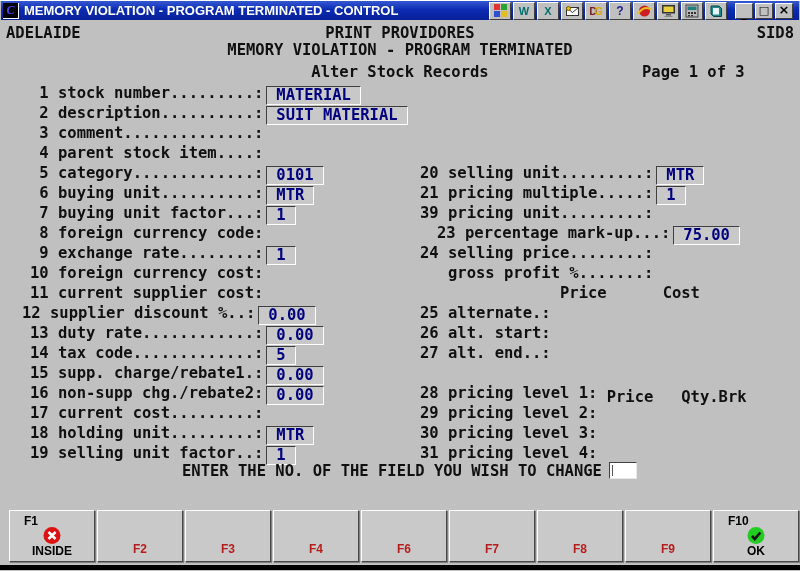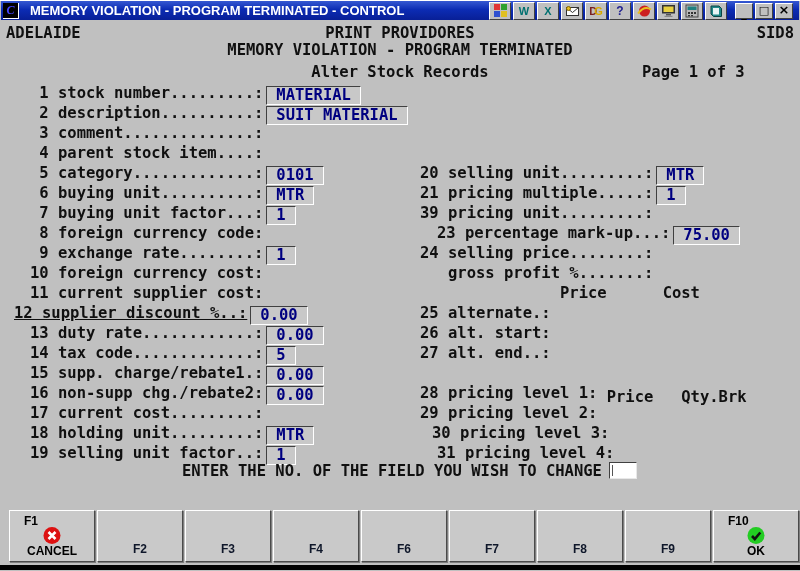--- a/index.html
+++ b/index.html
@@ -5,21 +5,21 @@
   html,body{margin:0;padding:0;background:#808080;}
   .screen{position:relative;width:800px;height:571px;background:#c0c0c0;overflow:hidden;
           font-family:"DejaVu Sans Mono",monospace;}
   
   .titlebar{position:absolute;top:1px;left:1px;right:1px;height:19px;
             background:linear-gradient(#3558d2,#0c2cb4 45%,#081f96);
             display:flex;align-items:center;padding:0 6px 0 2px;}
   .app-icon{width:15px;height:15px;background:#000;border-right:1px solid #fff;border-bottom:1px solid #fff;
             display:flex;align-items:center;justify-content:center;flex:0 0 auto;}
   .app-icon i{color:#4646ff;font:italic bold 12px "Liberation Serif",serif;}
-  .title-text{color:#fff;font:bold 13px "Liberation Sans",sans-serif;margin-left:11px;
+  .title-text{color:#fff;font:bold 13px "Liberation Sans",sans-serif;margin-left:5px;
               white-space:nowrap;flex:1;overflow:hidden;}
   .tb-icons{display:flex;align-items:center;gap:2px;margin-right:8px;}
   .tb-btn{width:20px;height:16px;background:#c0c0c0;border:1px solid;border-color:#fff #404040 #404040 #fff;
           display:flex;align-items:center;justify-content:center;overflow:hidden;flex:0 0 auto;}
   .tb-btn b{font:bold 11px "Liberation Sans",sans-serif;}
   .lt{font:italic bold 12px "Liberation Serif",serif;}
   .wl{display:grid;grid-template-columns:6px 6px;grid-template-rows:6px 6px;gap:1px;}
   .wl i{display:block;}
   .win-controls{display:flex;gap:2px;}
   .win-btn{width:16px;height:14px;background:#c0c0c0;border:1px solid;border-color:#fff #404040 #404040 #fff;
@@ -38,21 +38,21 @@
   .prompt-input i{display:block;width:1px;height:11px;background:#555;margin:2px 0 0 2px;}
   
   .separator{position:absolute;left:0;right:0;top:505;height:1px;background:#fff;}
   .keybar{position:absolute;left:1px;right:1px;top:510px;display:flex;gap:2px;padding-left:8px;}
   .fkey{position:relative;flex:1;height:50px;background:#c9c9c9;border:1px solid;
         border-color:#fff #4a4a4a #4a4a4a #fff;box-shadow:1px 1px 0 rgba(0,0,0,0.35);}
   .fkey .key{position:absolute;top:3px;left:14px;font:bold 12px "Liberation Sans",sans-serif;color:#000;}
   .fkey .lab{position:absolute;bottom:3px;left:0;width:100%;text-align:center;
              font:bold 12px "Liberation Sans",sans-serif;color:#000;}
   .fkey .icn{position:absolute;top:15px;left:50%;transform:translateX(-50%);}
-  .fkey.disabled .key{top:auto;bottom:5px;left:0;width:100%;text-align:center;color:#0f172a;}
+  .fkey.disabled .key{top:auto;bottom:5px;left:0;width:100%;text-align:center;color:#b91c1c;}
   .bottom-strip{position:absolute;left:0;right:0;bottom:1px;height:5px;background:#000;}
 </style>
 </head>
 <body>
 
 <div class="screen">
 
   <div class="titlebar">
     <span class="app-icon">
         <i>C</i>
@@ -144,56 +144,56 @@
       <div class="line" style="left: 30px; top: 103px;"><span> 2 description..........:</span><span class="fbox">SUIT MATERIAL</span></div>
       <div class="line" style="left: 30px; top: 123px;"><span> 3 comment..............:</span></div>
       <div class="line" style="left: 30px; top: 143px;"><span> 4 parent stock item....:</span></div>
       <div class="line" style="left: 30px; top: 163px;"><span> 5 category.............:</span><span class="fbox">0101</span></div>
       <div class="line" style="left: 30px; top: 183px;"><span> 6 buying unit..........:</span><span class="fbox">MTR</span></div>
       <div class="line" style="left: 30px; top: 203px;"><span> 7 buying unit factor...:</span><span class="fbox">1</span></div>
       <div class="line" style="left: 30px; top: 223px;"><span> 8 foreign currency code:</span></div>
       <div class="line" style="left: 30px; top: 243px;"><span> 9 exchange rate........:</span><span class="fbox">1</span></div>
       <div class="line" style="left: 30px; top: 263px;"><span>10 foreign currency cost:</span></div>
       <div class="line" style="left: 30px; top: 283px;"><span>11 current supplier cost:</span></div>
-      <div class="line" style="left: 14px; top: 303px; text-decoration: underline;"><span>12 supplier discount %..:</span><span class="fbox">0.00</span></div>
+      <div class="line" style="left: 22px; top: 303px;"><span>12 supplier discount %..:</span><span class="fbox">0.00</span></div>
       <div class="line" style="left: 30px; top: 323px;"><span>13 duty rate............:</span><span class="fbox">0.00</span></div>
       <div class="line" style="left: 30px; top: 343px;"><span>14 tax code.............:</span><span class="fbox">5</span></div>
       <div class="line" style="left: 30px; top: 363px;"><span>15 supp. charge/rebate1.:</span><span class="fbox">0.00</span></div>
       <div class="line" style="left: 30px; top: 383px;"><span>16 non-supp chg./rebate2:</span><span class="fbox">0.00</span></div>
       <div class="line" style="left: 30px; top: 403px;"><span>17 current cost.........:</span></div>
       <div class="line" style="left: 30px; top: 423px;"><span>18 holding unit.........:</span><span class="fbox">MTR</span></div>
       <div class="line" style="left: 30px; top: 443px;"><span>19 selling unit factor..:</span><span class="fbox">1</span></div>
       <div class="line" style="left: 420px; top: 163px;"><span>20 selling unit.........:</span><span class="fbox">MTR</span></div>
       <div class="line" style="left: 420px; top: 183px;"><span>21 pricing multiple.....:</span><span class="fbox">1</span></div>
       <div class="line" style="left: 420px; top: 203px;"><span>39 pricing unit.........:</span></div>
       <div class="line" style="left: 420px; top: 223px; margin-left: 17px;"><span>23 percentage mark-up...:</span><span class="fbox">75.00</span></div>
       <div class="line" style="left: 420px; top: 243px;"><span>24 selling price........:</span></div>
       <div class="line" style="left: 420px; top: 263px;"><span>   gross profit %.......:</span></div>
       <div class="line" style="left: 420px; top: 283px;"><span>               Price      Cost</span></div>
       <div class="line" style="left: 420px; top: 303px;"><span>25 alternate.:</span></div>
       <div class="line" style="left: 420px; top: 323px;"><span>26 alt. start:</span></div>
       <div class="line" style="left: 420px; top: 343px;"><span>27 alt. end..:</span></div>
       <div class="line" style="left: 420px; top: 363px; margin-top: 24px;"><span>                    Price   Qty.Brk</span></div>
       <div class="line" style="left: 420px; top: 383px;"><span>28 pricing level 1:</span></div>
       <div class="line" style="left: 420px; top: 403px;"><span>29 pricing level 2:</span></div>
-      <div class="line" style="left: 420px; top: 423px; margin-left: 12px;"><span>30 pricing level 3:</span></div>
-      <div class="line" style="left: 420px; top: 443px; margin-left: 17px;"><span>31 pricing level 4:</span></div>
+      <div class="line" style="left: 420px; top: 423px;"><span>30 pricing level 3:</span></div>
+      <div class="line" style="left: 420px; top: 443px;"><span>31 pricing level 4:</span></div>
     </div>
 
   <div class="line" style="left:182px;top:461px"><span>ENTER THE NO. OF THE FIELD YOU WISH TO CHANGE</span><span class="prompt-input"><i></i></span></div>
 
   <div class="separator"></div>
   <div class="keybar" id="keybar">
       <div class="fkey">
         <span class="key">F1</span>
         <span class="icn"><svg width="19" height="19">
             <circle cx="9.5" cy="9.5" r="8.5" fill="#dd1111"></circle>
             <path d="M6 6 L13 13 M13 6 L6 13" stroke="#fff" stroke-width="2.6"></path>
           </svg></span>
-        <span class="lab">CANCEL</span>
+        <span class="lab">INSIDE</span>
       </div>
       <div class="fkey disabled">
         <span class="key">F2</span>
       </div>
       <div class="fkey disabled">
         <span class="key">F3</span>
       </div>
       <div class="fkey disabled">
         <span class="key">F4</span>
       </div>

